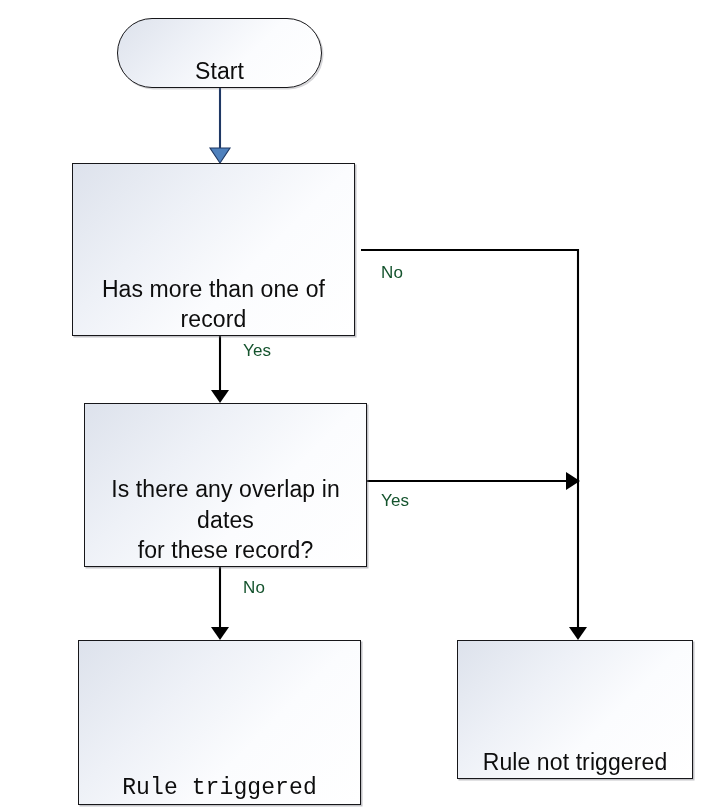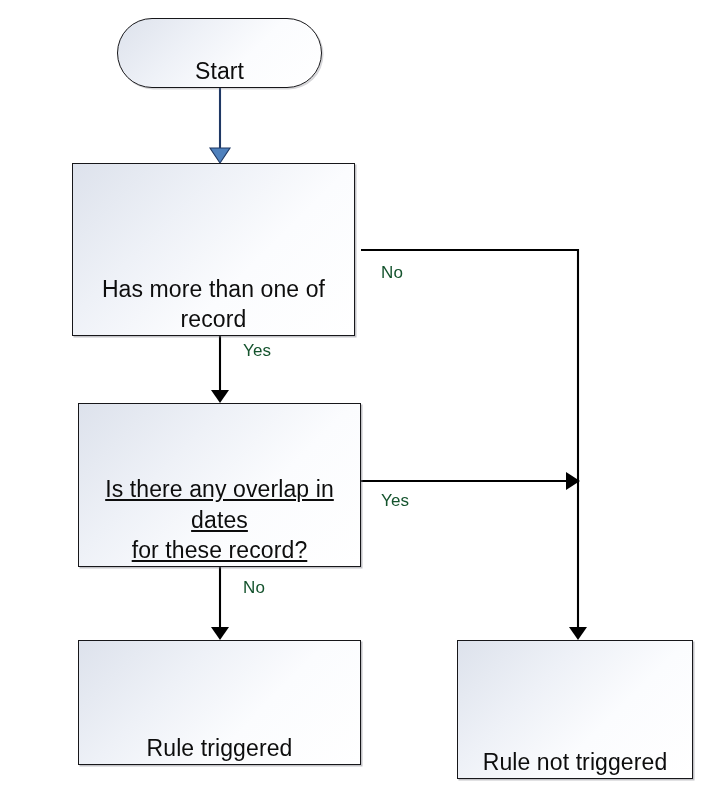--- a/index.html
+++ b/index.html
@@ -38,22 +38,22 @@
   .node .label { display: block; padding: 0 10px; }
 
   
   #node-start {
     left: 117px; top: 18px; width: 205px; height: 70px;
     border-radius: 35px;
     box-shadow: 1.5px 1.5px 0 rgba(120,120,128,0.30);
     border-width: 1.6px;
   }
   #node-decision-1 { left: 72px;  top: 163px; width: 283px; height: 173px; }
-  #node-decision-2 { left: 78px;  top: 403px; width: 283px; height: 164px; text-decoration: underline; }
-  #node-outcome-triggered     { left: 78px;  top: 640px; width: 283px; height: 125px; }
+  #node-decision-2 { left: 84px;  top: 403px; width: 283px; height: 164px; }
+  #node-outcome-triggered     { left: 78px;  top: 640px; width: 283px; height: 165px; font-family: Liberation Mono, monospace; }
   #node-outcome-not-triggered { left: 457px; top: 640px; width: 236px; height: 139px; }
 
   
   #connectors {
     position: absolute;
     left: 0; top: 0;
     width: 708px; height: 808px;
     pointer-events: none;
   }
   .edge-line {

